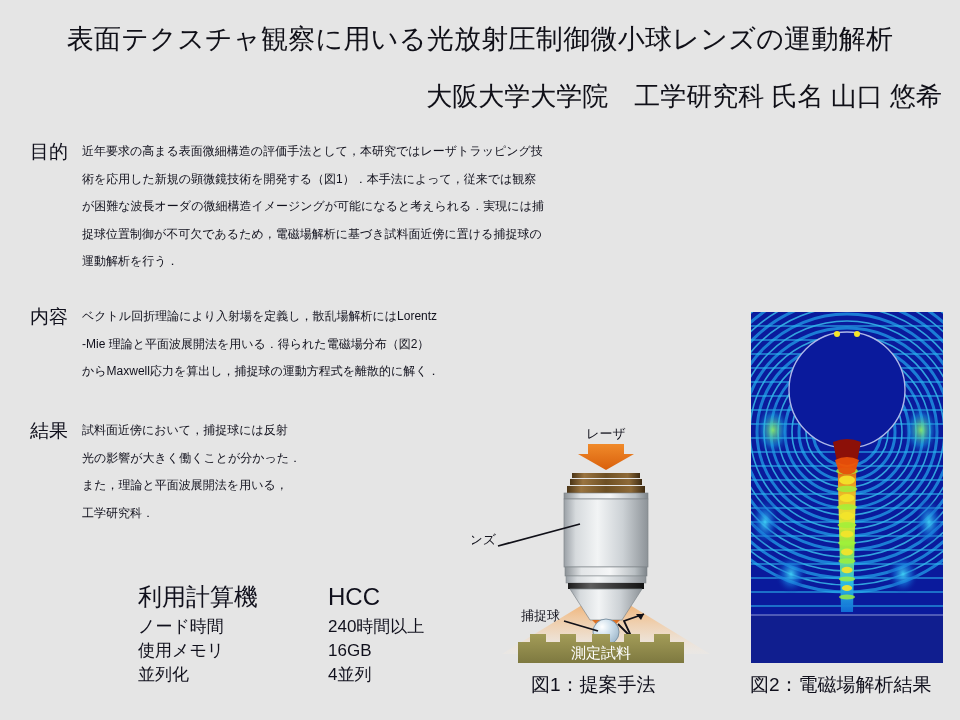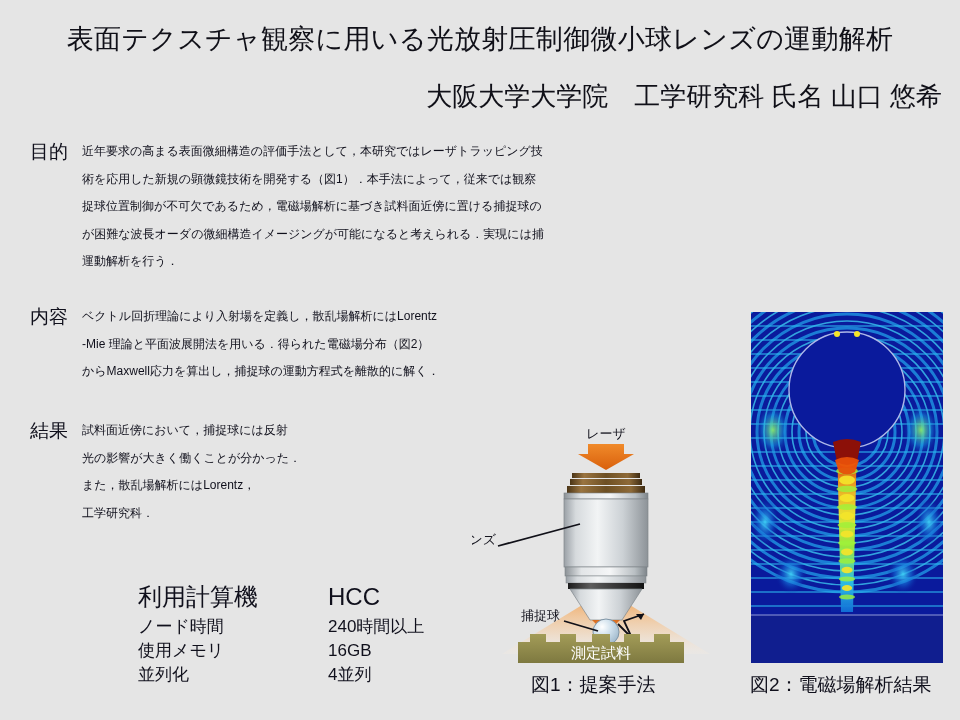--- a/index.html
+++ b/index.html
@@ -136,41 +136,41 @@
 <div id="slide">
 
   <div id="title">表面テクスチャ観察に用いる光放射圧制御微小球レンズの運動解析</div>
   <div id="author">大阪大学大学院　工学研究科 氏名 山口 悠希</div>
 
   <div class="section" id="sec-purpose">
     <div class="sec-label">目的</div>
     <div class="sec-body">
       <span class="ln">近年要求の高まる表面微細構造の評価手法として，本研究ではレーザトラッピング技</span>
       <span class="ln">術を応用した新規の顕微鏡技術を開発する（図1）．本手法によって，従来では観察</span>
+      <span class="ln">が困難な波長オーダの微細構造イメージングが可能になると考えられる．実現には捕</span>
       <span class="ln">捉球位置制御が不可欠であるため，電磁場解析に基づき試料面近傍に置ける捕捉球の</span>
-      <span class="ln">が困難な波長オーダの微細構造イメージングが可能になると考えられる．実現には捕</span>
       <span class="ln">運動解析を行う．</span>
     </div>
   </div>
 
   <div class="section" id="sec-content">
     <div class="sec-label">内容</div>
     <div class="sec-body">
       <span class="ln">ベクトル回折理論により入射場を定義し，散乱場解析にはLorentz</span>
       <span class="ln">-Mie 理論と平面波展開法を用いる．得られた電磁場分布（図2）</span>
       <span class="ln">からMaxwell応力を算出し，捕捉球の運動方程式を離散的に解く．</span>
     </div>
   </div>
 
   <div class="section" id="sec-result">
     <div class="sec-label">結果</div>
     <div class="sec-body">
       <span class="ln">試料面近傍において，捕捉球には反射</span>
       <span class="ln">光の影響が大きく働くことが分かった．</span>
-      <span class="ln">また，散乱場解析にはLorentz，</span>
+      <span class="ln">また，理論と平面波展開法を用いる，</span>
       <span class="ln">工学研究科．</span>
     </div>
   </div>
 
   <div id="spec-table">
     <div class="spec-row head">
       <span class="spec-key">利用計算機</span>
       <span class="spec-val">HCC</span>
     </div>
     <div class="spec-row">

